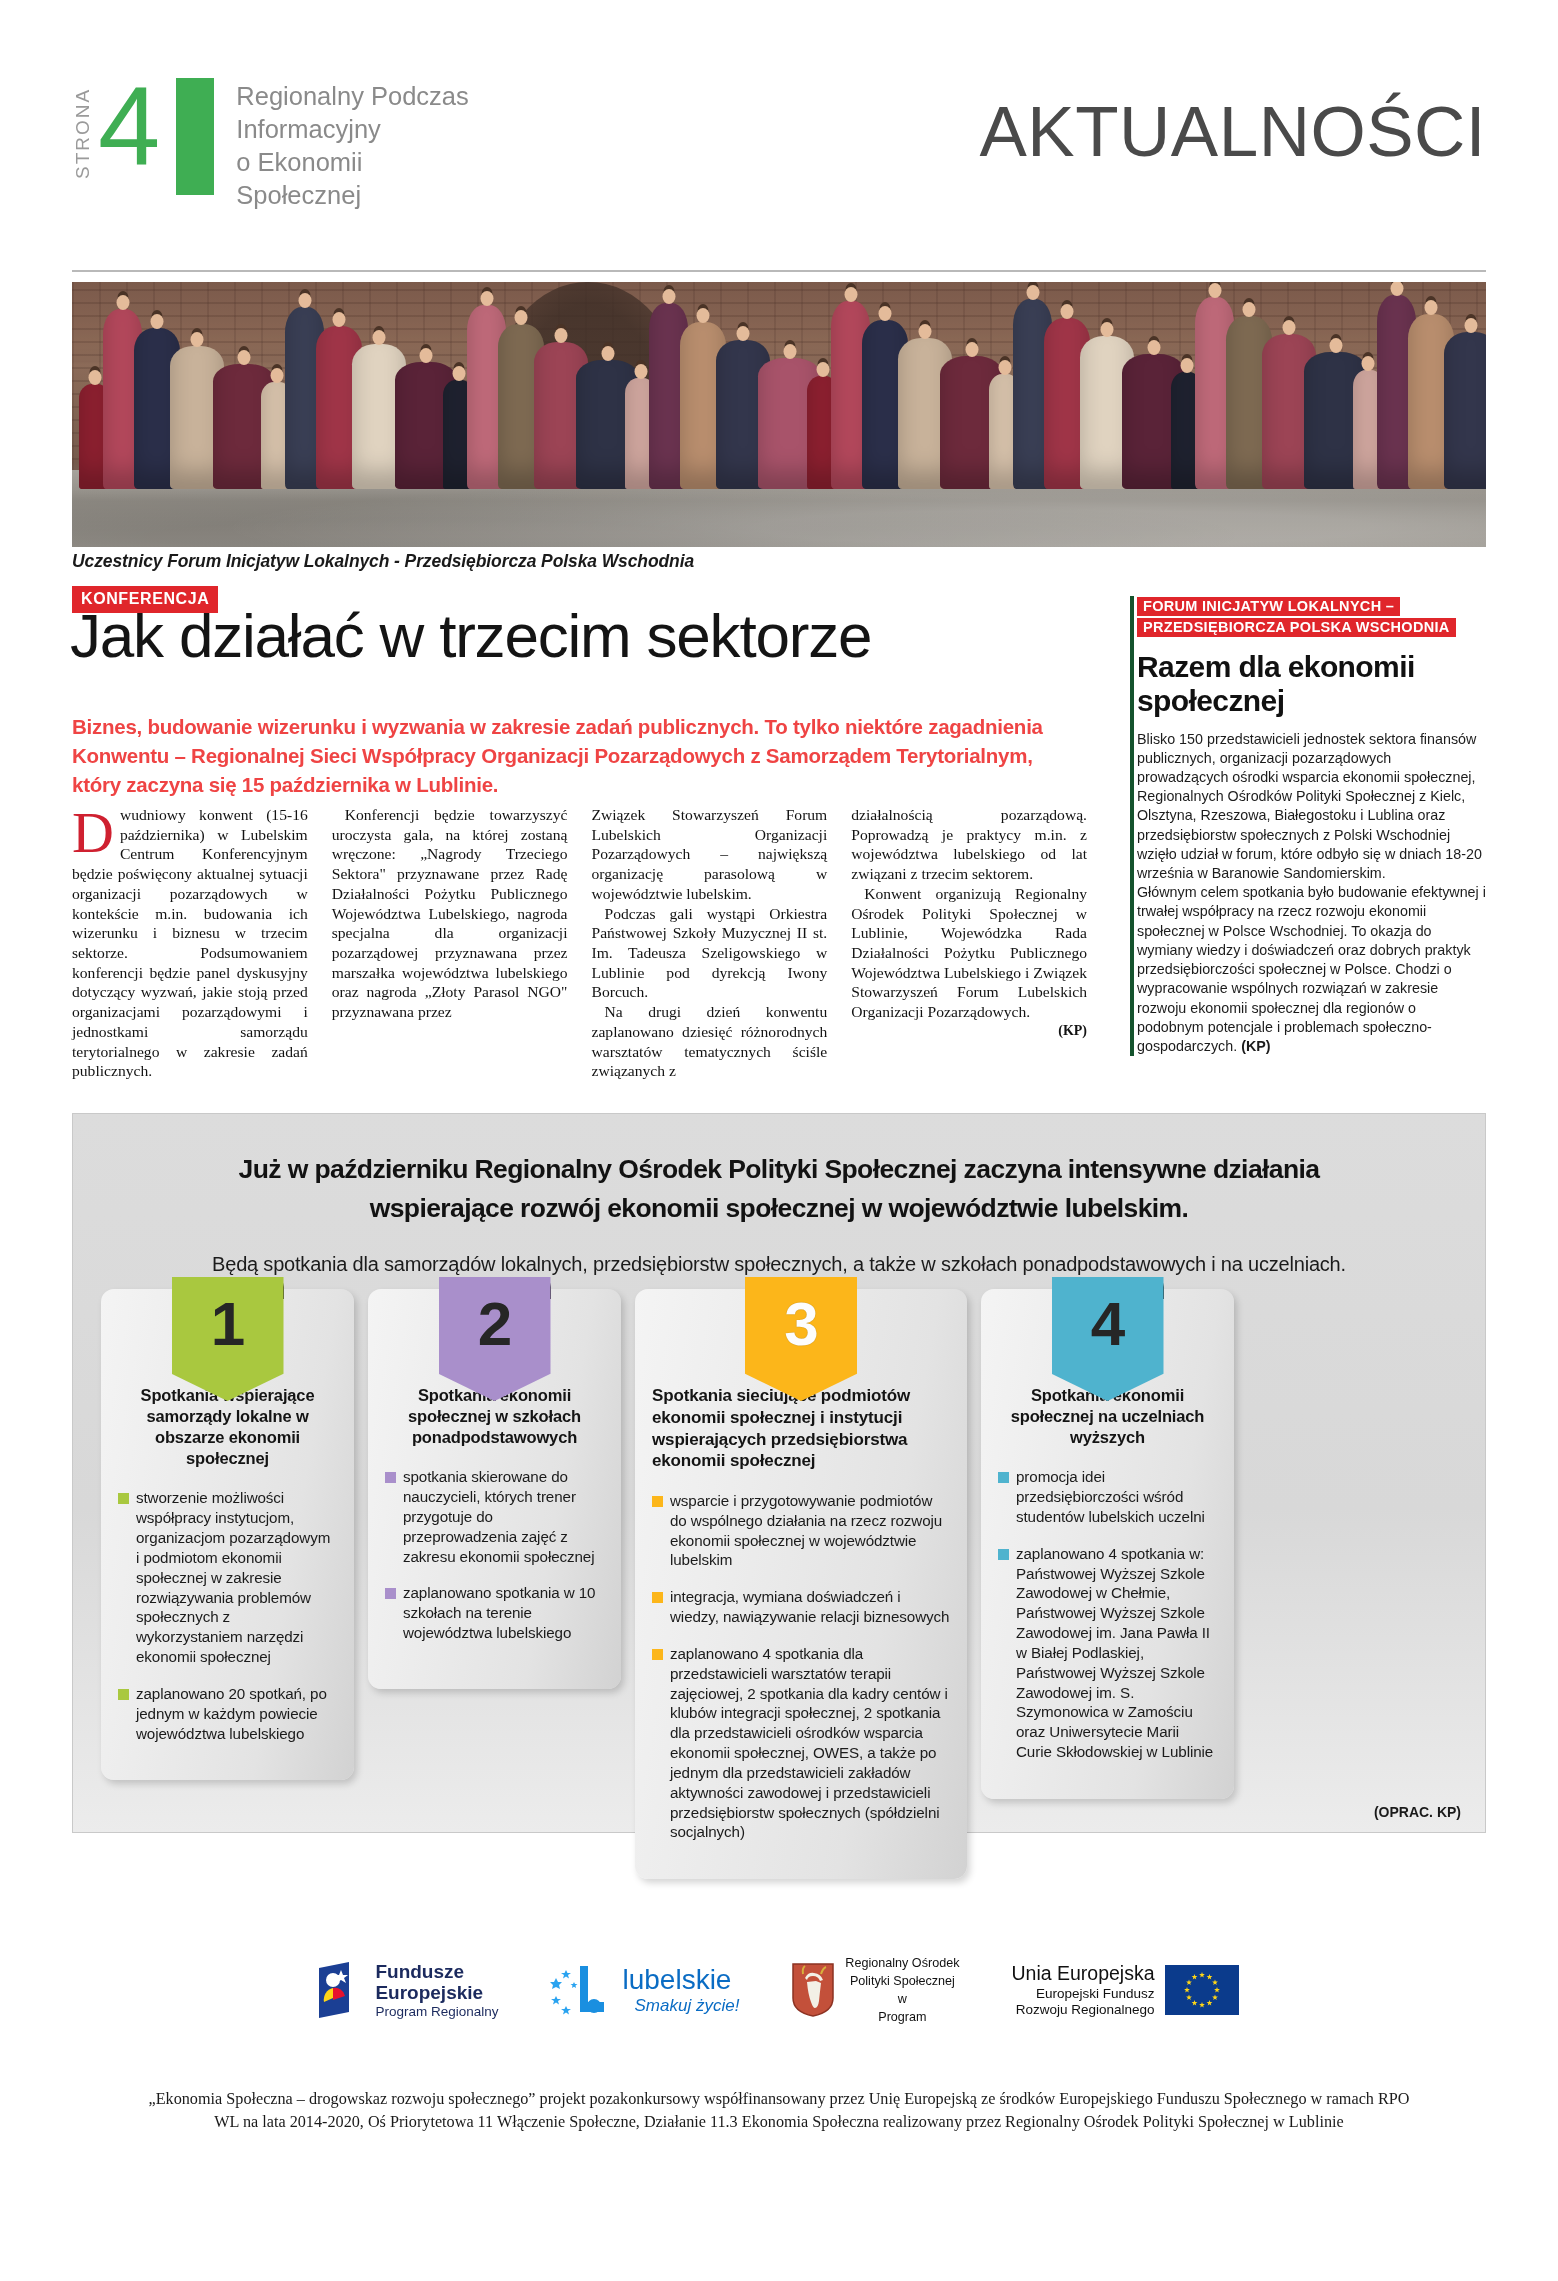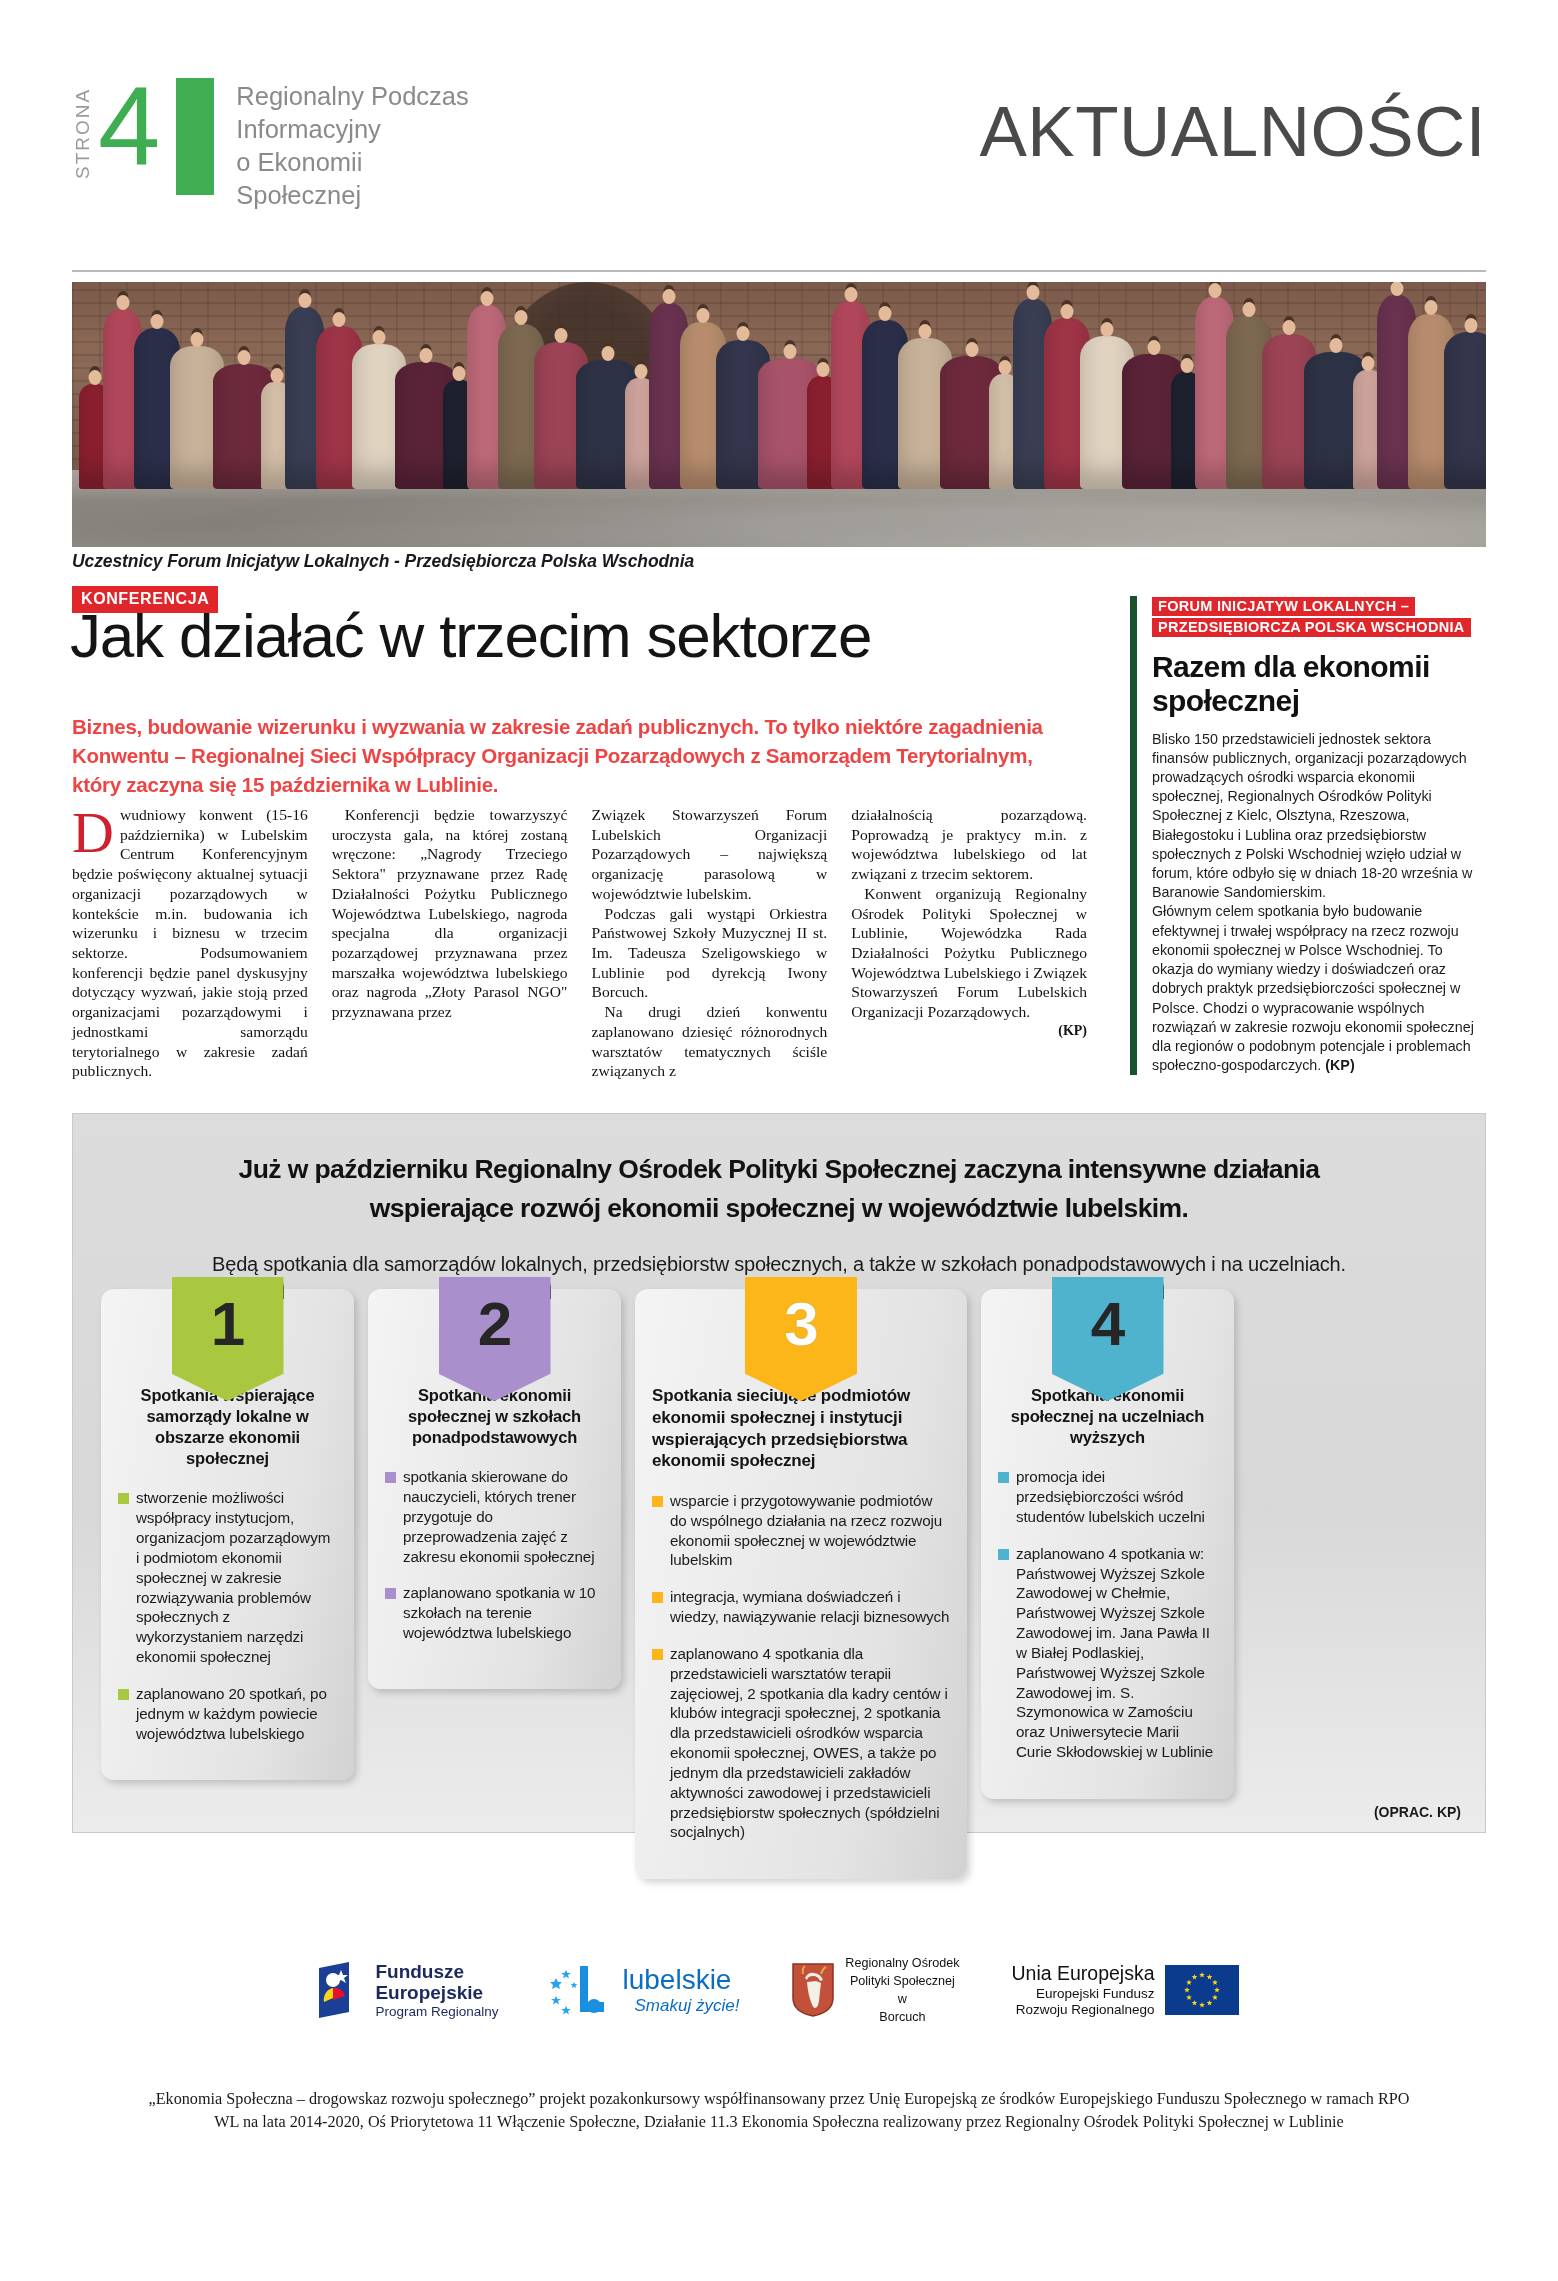--- a/index.html
+++ b/index.html
@@ -124,21 +124,21 @@
   .dropcap {
     float: left; font-family: "Liberation Serif", serif;
     font-size: 58px; line-height: 0.78; color: #cf2030;
     font-weight: 400; padding: 4px 6px 0 0; margin-top: 1px;
   }
   .byline { text-align: right; font-weight: 700; font-size: 14px; }
 
   
   .sidebar {
     position: absolute; left: 1130px; top: 596px; width: 356px;
-    border-left: 7px solid #14532d; padding-left: 15px;
+    border-left: 4px solid #14532d; padding-left: 3px;
   }
   .sb-tag {
     display: inline; background: #e0262b; color: #fff; font-weight: 700;
     font-size: 14.5px; line-height: 1.46; letter-spacing: 0.3px;
     box-decoration-break: clone; -webkit-box-decoration-break: clone;
     padding: 1px 6px 2px 6px;
   }
   .sb-tagwrap { margin-bottom: 12px; }
   .sb-title {
     font-size: 30px; line-height: 1.12; font-weight: 700; color: #111;
@@ -526,21 +526,21 @@
           <path d="M2 2 H42 V36 Q42 50 22 54 Q2 50 2 36 Z" fill="#c3503a" stroke="#8c3222" stroke-width="1.5"></path>
           <path d="M14 16 q3 -6 9 -5 q7 1 9 7 l-3 1 q-2 -5 -7 -5 q-5 0 -6 4 z" fill="#f3f0e6"></path>
           <path d="M16 20 q1 12 4 20 q2 6 4 6 q3 0 4 -7 q1 -10 2 -18 l-5 -2 z" fill="#f3f0e6"></path>
           <path d="M12 12 q-1 -6 2 -8 M30 12 q2 -6 5 -7" stroke="#d7b23c" stroke-width="2" fill="none"></path>
         </svg>
       </div>
       <div class="rops-txt">
         <div>Regionalny Ośrodek</div>
         <div>Polityki Społecznej</div>
         <div>w</div>
-        <div>Borcuch</div>
+        <div>Program</div>
       </div>
     </div>
 
     <div class="logo">
       <div class="ue-txt">
         <span>Unia Europejska</span>
         <small>Europejski Fundusz</small>
         <small>Rozwoju Regionalnego</small>
       </div>
       <div class="ue-flag">

